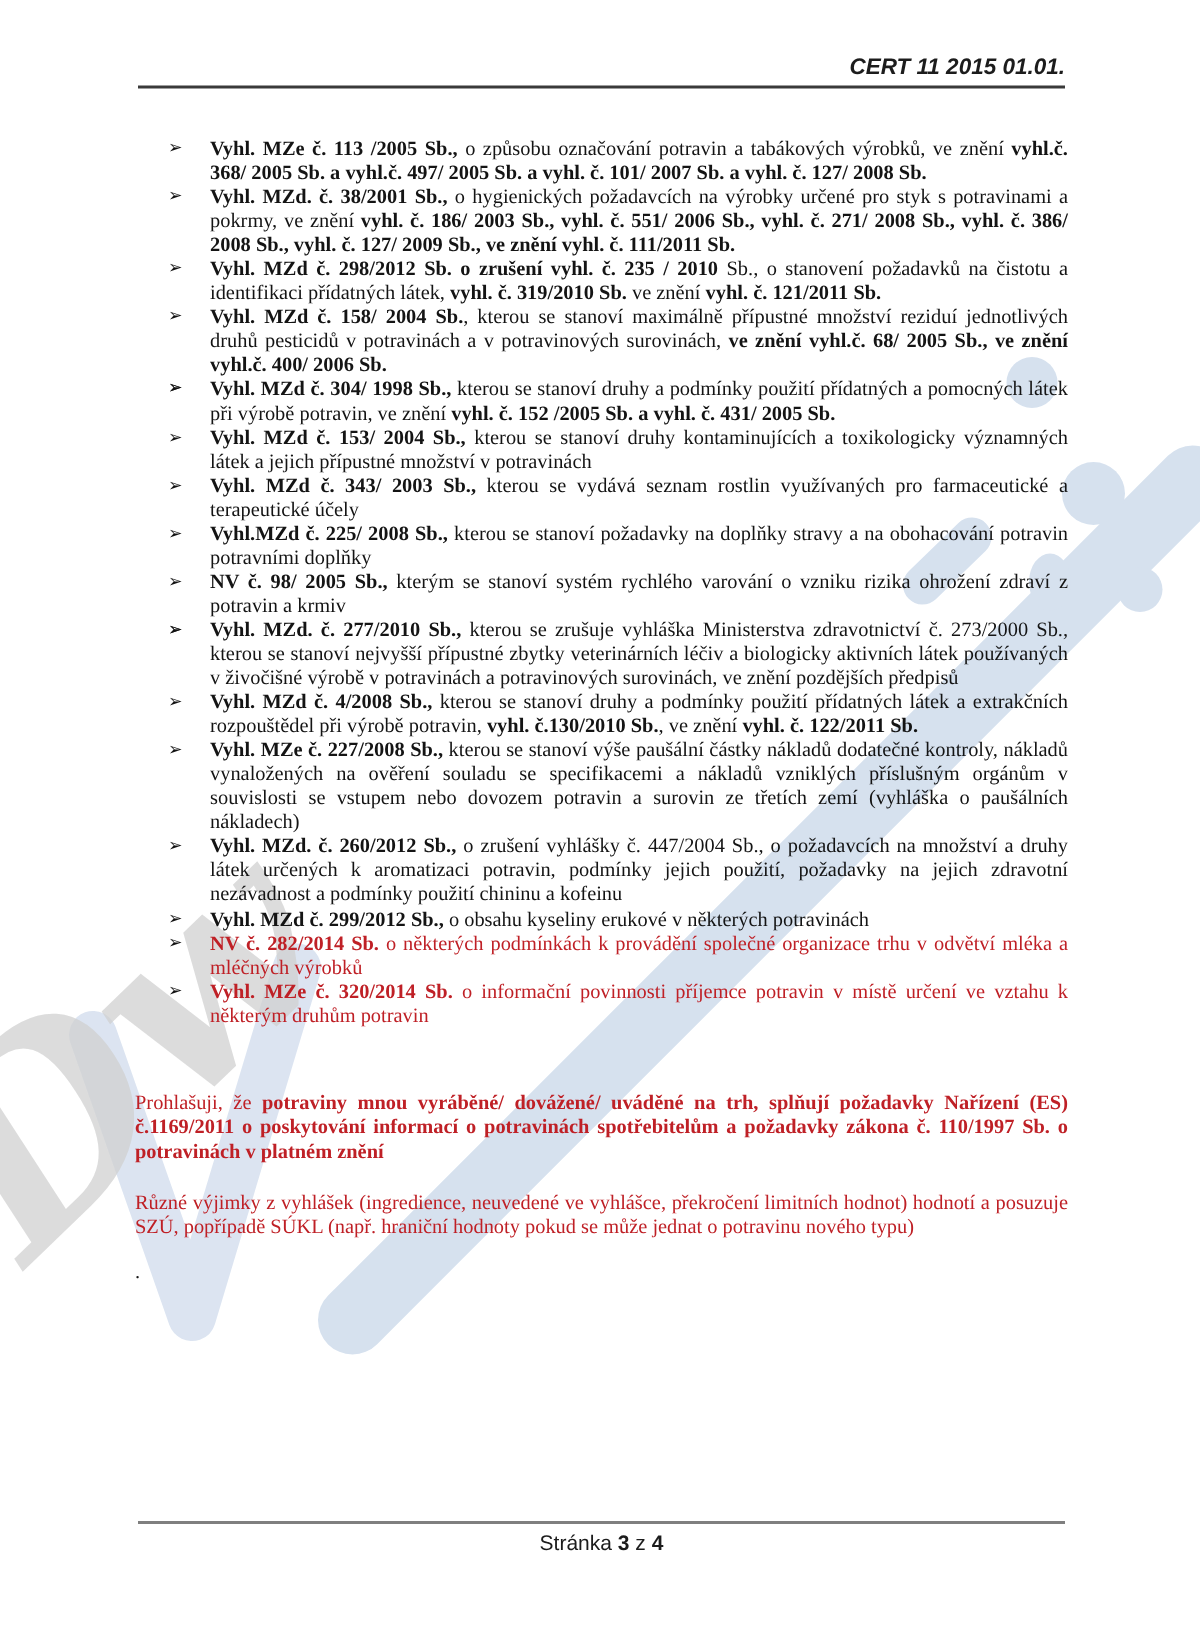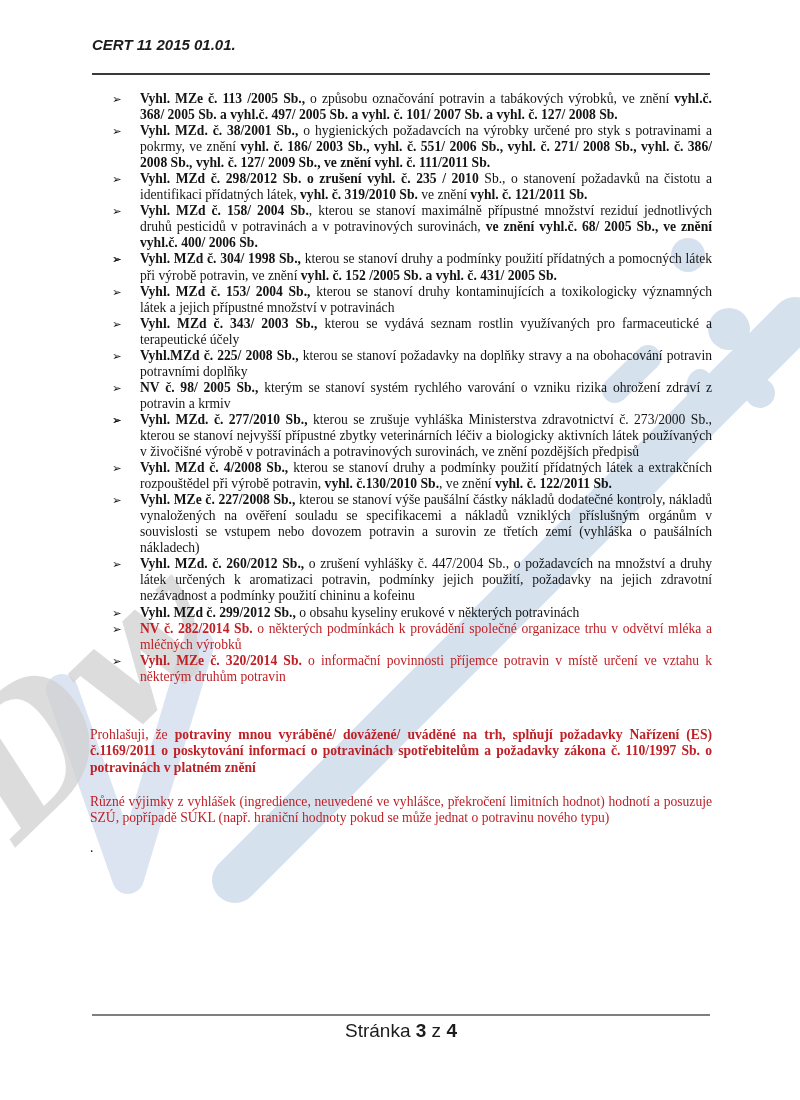--- a/index.html
+++ b/index.html
@@ -7,21 +7,21 @@
     width:800px;height:1100px;position:relative;background:#ffffff;
     font-family:"Liberation Serif","DejaVu Serif",serif;
     color:#111;overflow:hidden;
   }
   .watermark{position:absolute;inset:0;z-index:0;pointer-events:none;}
   .page{position:absolute;inset:0;z-index:1;}
 
   
   .header{
     position:absolute;top:36px;left:92px;right:90px;
-    text-align:left;padding-bottom:19px;
+    text-align:right;padding-bottom:3px;
     border-bottom:2px solid #3a3a3a;
   }
   .header-title{
     font-family:"Liberation Sans","DejaVu Sans",sans-serif;
     font-style:italic;font-weight:700;font-size:15px;color:#1c1c1c;
     letter-spacing:0px;
   }
 
   
   .content{position:absolute;top:88px;left:90px;width:622px;}
@@ -41,21 +41,21 @@
     text-align:justify;font-size:13.6px;line-height:16.6px;margin:0 0 17px 0;
   }
   .dot-line{font-size:13.6px;line-height:16px;color:#141414;margin-top:-4px;}
 
   
   .footer{
     position:absolute;top:1014px;left:92px;right:90px;
     border-top:2px solid #7f7f7f;
     text-align:center;padding-top:4px;
     font-family:"Liberation Sans","DejaVu Sans",sans-serif;
-    font-size:19px;color:#1c1c1c;
+    font-size:14px;color:#1c1c1c;
   }
   .footer span{white-space:pre;}
 </style>
 </head>
 <body>
 
 <svg class="watermark" width="800" height="1100" viewBox="0 0 800 1100" xmlns="http://www.w3.org/2000/svg" aria-hidden="true">
   <g opacity="0.85">
     <line x1="235" y1="880" x2="795" y2="320" stroke="#cfdcec" stroke-width="46" stroke-linecap="round"></line>
     <line x1="615" y1="390" x2="648" y2="358" stroke="#cfdcec" stroke-width="26" stroke-linecap="round"></line>

